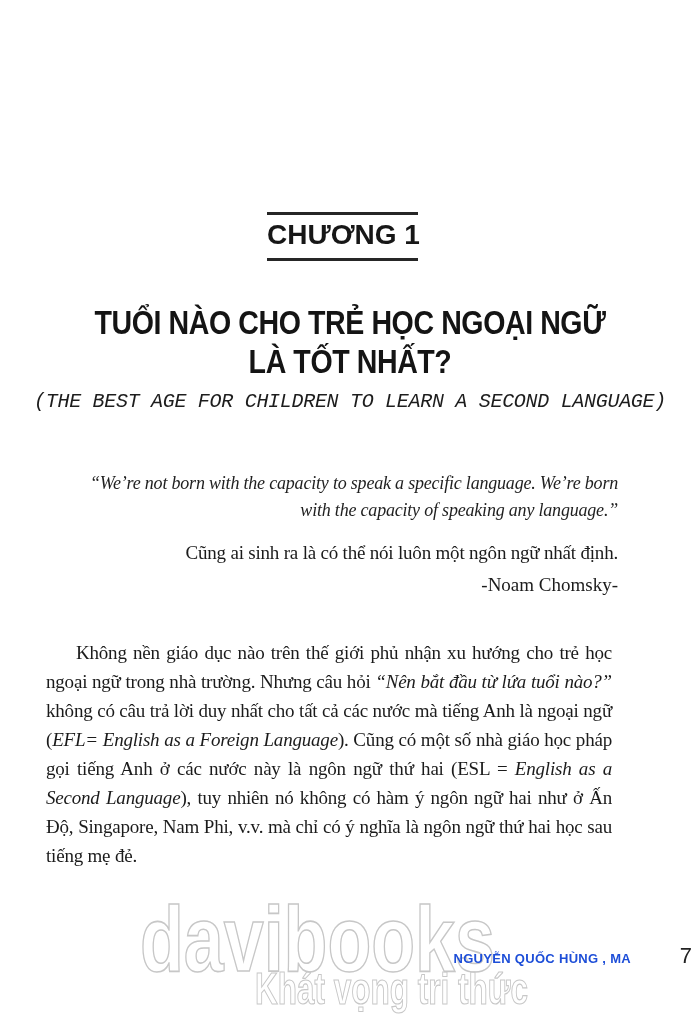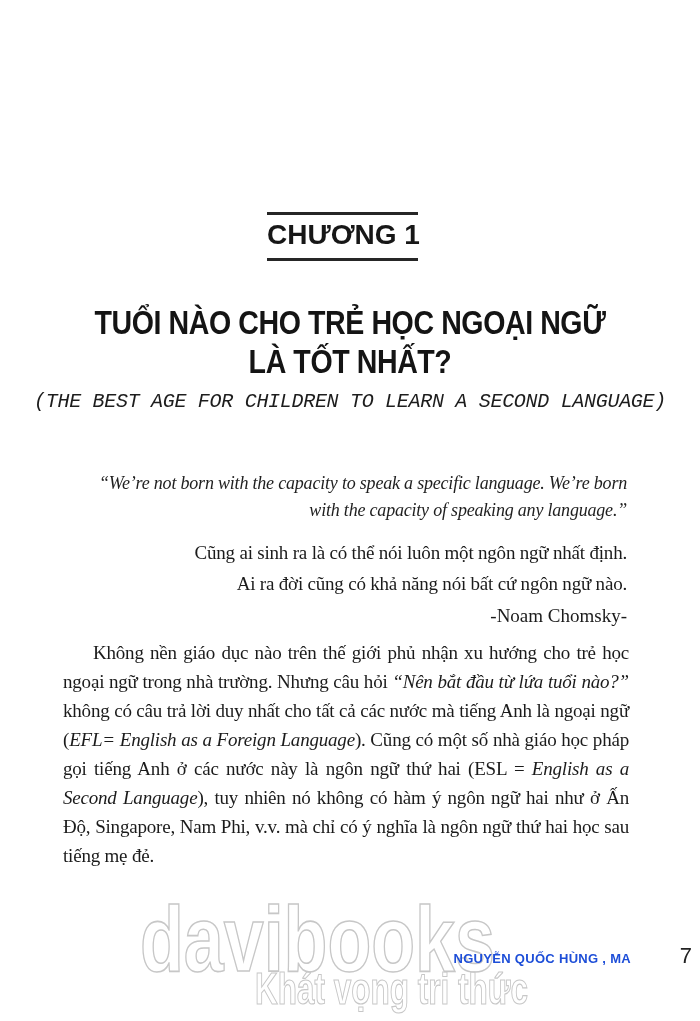--- a/index.html
+++ b/index.html
@@ -63,21 +63,21 @@
     font-size: 20px;
     letter-spacing: -0.3px;
     color: #1d1d1d;
     white-space: nowrap;
   }
 
   
   .epigraph {
     position: absolute;
     top: 470px;
-    left: 63px;
+    left: 54px;
     width: 564px;
     text-align: right;
   }
   .quote-line {
     font-style: italic;
     font-size: 18px;
     line-height: 27px;
     letter-spacing: -0.2px;
     white-space: nowrap;
     color: #1f1f1f;
@@ -94,21 +94,21 @@
     font-size: 19px;
     line-height: 31px;
     margin-top: 1px;
     color: #1b1b1b;
   }
 
   
   .body-text {
     position: absolute;
     top: 638px;
-    left: 63px;
+    left: 46px;
     width: 566px;
     font-size: 19px;
     line-height: 29px;
     letter-spacing: -0.2px;
     text-align: justify;
     color: #1b1b1b;
   }
   .body-text p { margin: 0; text-indent: 30px; }
 
   
@@ -177,21 +177,20 @@
     <div class="title-line">LÀ TỐT NHẤT?</div>
   </div>
 
   <div class="subtitle">(THE BEST AGE FOR CHILDREN TO LEARN A SECOND LANGUAGE)</div>
 
   <div class="epigraph">
     <div class="quote-line">“We’re not born with the capacity to speak a specific language. We’re born</div>
     <div class="quote-line">with the capacity of speaking any language.”</div>
     <div class="translation">
       <div class="translation-line">Cũng ai sinh ra là có thể nói luôn một ngôn ngữ nhất định.</div>
-      <div class="translation-line">Ai ra đời cũng có khả năng nói bất cứ ngôn ngữ nào.</div>
     </div>
     <div class="attribution">-Noam Chomsky-</div>
   </div>
 
   <div class="body-text">
     <p><span>Không nền giáo dục nào trên thế giới phủ nhận xu hướng cho trẻ học ngoại ngữ trong nhà trường. Nhưng câu hỏi </span><span style="font-style: italic;">“Nên bắt đầu từ lứa tuổi nào?”</span><span> không có câu trả lời duy nhất cho tất cả các nước mà tiếng Anh là ngoại ngữ (</span><span style="font-style: italic;">EFL= English as a Foreign Language</span><span>). Cũng có một số nhà giáo học pháp gọi tiếng Anh ở các nước này là ngôn ngữ thứ hai (ESL = </span><span style="font-style: italic;">English as a Second Language</span><span>), tuy nhiên nó không có hàm ý ngôn ngữ hai như ở Ấn Độ, Singapore, Nam Phi, v.v. mà chỉ có ý nghĩa là ngôn ngữ thứ hai học sau tiếng mẹ đẻ.</span></p>
   </div>
 
   <div class="wm wm-brand">davibooks</div>
   <div class="wm wm-slogan">Khát vọng tri thức</div>

